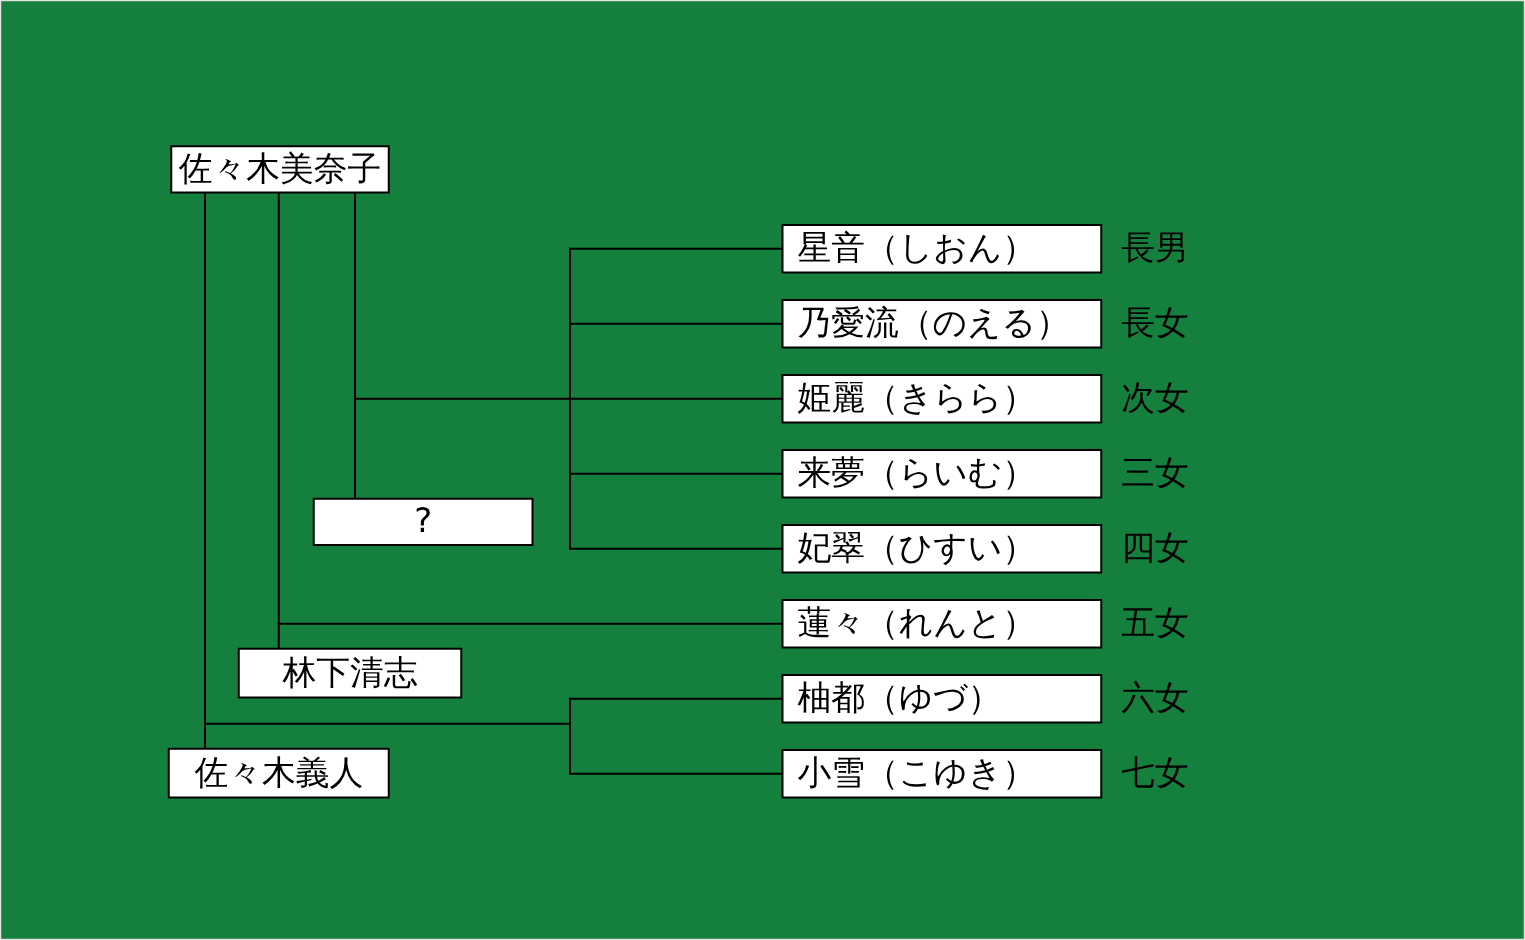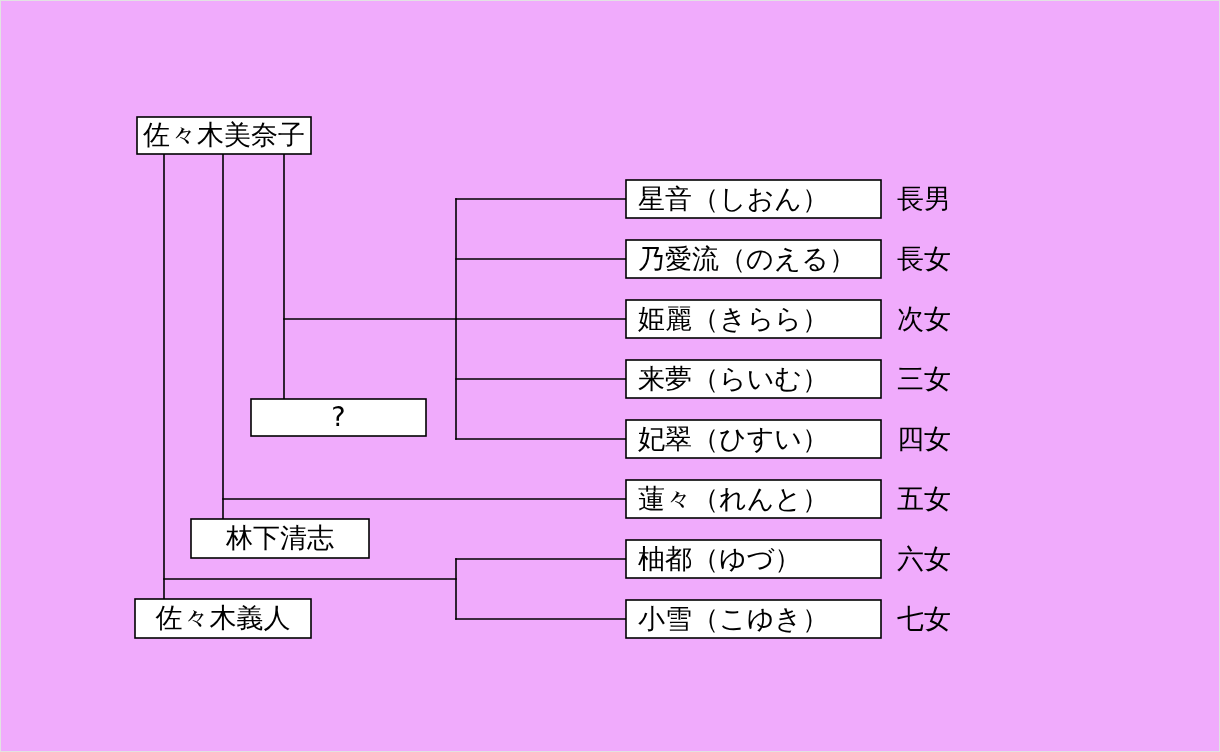--- a/index.html
+++ b/index.html
@@ -7,21 +7,21 @@
     padding: 0;
     background: #ffffff;
   }
   body {
     font-family: "DejaVu Sans", "Liberation Sans", sans-serif;
   }
   #canvas {
     position: relative;
     width: 1220px;
     height: 752px;
-    background: #f0abfc;
+    background: #15803d;
     box-sizing: border-box;
     border: 1px solid #e2e2e2;
     overflow: hidden;
   }
   #tree-svg {
     position: absolute;
     left: 0;
     top: 0;
     width: 1220px;
     height: 752px;

